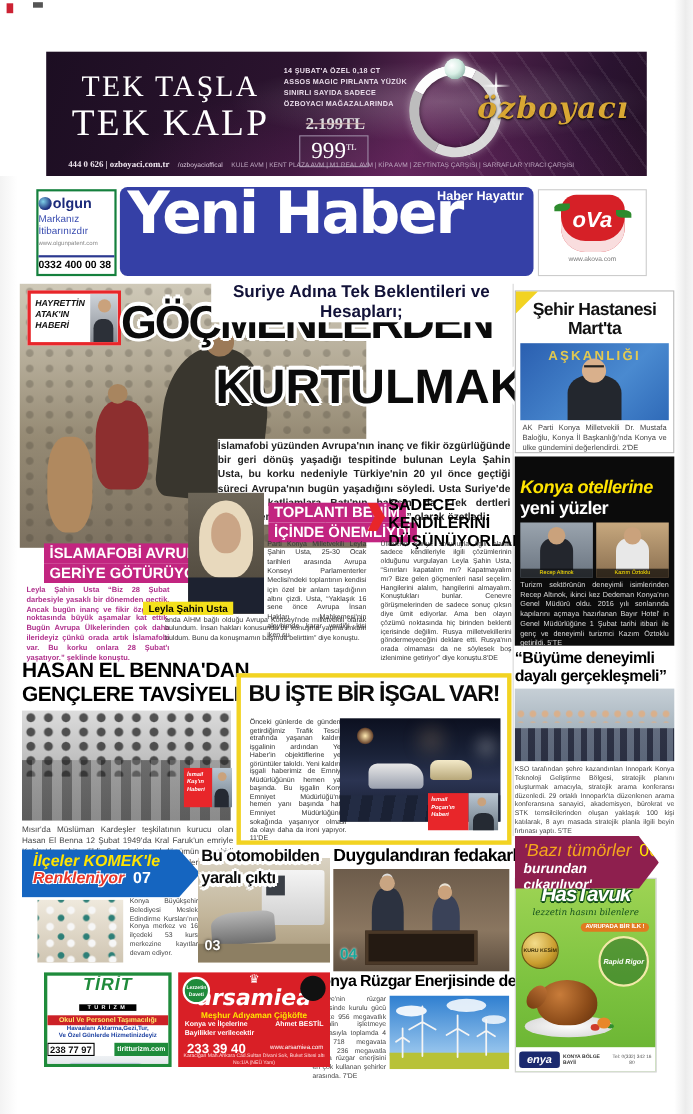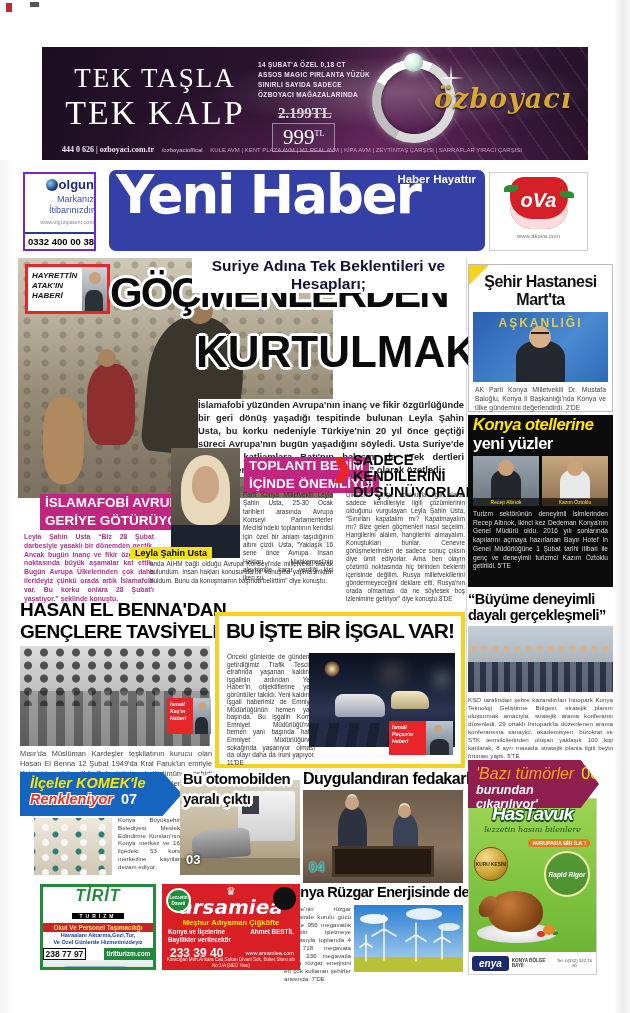--- a/index.html
+++ b/index.html
@@ -38,21 +38,21 @@
                 box-shadow:0 0 10px rgba(255,255,255,.9); }
   .sparkle { left:408px; top:18px; width:2px; height:26px; background:linear-gradient(#fff0,#fff,#fff0); }
   .sparkle::after { content:""; position:absolute; left:-12px; top:12px; width:26px; height:2px; background:linear-gradient(90deg,#fff0,#fff,#fff0); }
   .ozb-brand { right:16px; top:36px; font-family:"DejaVu Serif", serif; font-style:italic; font-weight:bold;
                font-size:27px; color:#d8a733; letter-spacing:1px; text-shadow:0 1px 2px #000; }
   .ozb-foot { left:20px; bottom:6px; font-size:6px; color:#bda7bf; white-space:nowrap; }
   .ozb-foot .c { font-size:8px; color:#efe6ef; font-weight:bold; font-family:"Liberation Serif", serif; }
   .ozb-foot .s { margin:0 6px; color:#d9c6da; }
 
   
-  .olgun { left:23px; top:172px; width:73px; height:79px; border:2px solid #6d28d9; background:#fff; text-align:right; }
+  .olgun { left:33px; top:172px; width:73px; height:79px; border:2px solid #15803d; background:#fff; text-align:left; }
   .olgun-logo { margin-top:3px; font-size:13px; font-weight:900; color:#1b2a7a; }
   .olgun-dot { display:inline-block; width:12px; height:12px; border-radius:50%; vertical-align:-2px; margin-right:1px;
                background:radial-gradient(circle at 35% 35%, #7fd0e8, #1b2a7a 70%); }
   .olgun-tag { font-size:9px; color:#3a4db0; line-height:1.2; margin-top:2px; }
   .olgun-url { font-size:5.5px; color:#888; margin-top:3px; }
   .olgun-tel { position:absolute; left:0; right:0; bottom:0; border-top:2px solid #2b3990; font-size:9.5px; font-weight:900; color:#000; padding:2px 0; }
   .mast { left:109px; top:170px; width:376px; height:81px; background:#3540a6; border-radius:7px; }
   .mast-slogan { position:absolute; right:9px; top:3px; font-size:11.5px; font-weight:bold; color:#fff; }
   .mast-title { position:absolute; left:7px; top:-6px; font-size:53px; font-weight:900; letter-spacing:-2px; color:#fff;
                 font-family:"DejaVu Sans", sans-serif; }
@@ -234,21 +234,21 @@
   .sehir { left:468px; top:264px; width:145px; height:148px; border:1px solid #bbb; background:#fff; }
   .sehir::before { content:""; position:absolute; left:0; top:0; border-top:20px solid #f2d322; border-right:20px solid transparent; }
   .sehir-title { margin-top:8px; text-align:center; font-size:16px; font-weight:900; color:#111; letter-spacing:-.5px; }
   .sehir-photo { position:relative; margin:3px 4px 0; height:70px; overflow:hidden;
       background:linear-gradient(135deg,#2a5fb0,#4a8ad0 60%,#2f6ab8); }
   .sehir-photo .bk { position:absolute; left:0; right:0; top:4px; text-align:center; font-size:12px; font-weight:900; color:#ffd83d; opacity:.85; letter-spacing:2px; }
   .sehir-photo .man { position:absolute; left:32%; bottom:0; width:36%; height:58%; background:#23272e; border-radius:40% 40% 0 0; }
   .sehir-photo .man::before { content:""; position:absolute; left:26%; top:-38%; width:22px; height:22px; border-radius:50%; background:#d9b08c; }
   .sehir-photo .man::after { content:""; position:absolute; left:30%; top:-24%; width:18px; height:4px; border-top:2px solid #222; }
   .sehir-body { margin:4px 6px 0; font-size:6.8px; color:#444; line-height:1.3; text-align:justify; }
-  .oteller { left:468px; top:415px; width:145px; height:172px; background:#0b0b0b; color:#fff; padding:0 5px; }
+  .oteller { left:468px; top:415px; width:145px; height:172px; background:#0b0b0b; color:#fff; padding:19px 5px; }
   .oteller-t1 { font-size:16.5px; font-weight:900; font-style:italic; color:#ffe400; letter-spacing:-.5px; }
   .oteller-t2 { font-size:16.5px; font-weight:900; color:#fff; letter-spacing:-.5px; }
   .oteller-photos { display:flex; gap:3px; margin-top:3px; }
   .op { position:relative; flex:1; height:50px; overflow:hidden; }
   .op1 { background:linear-gradient(180deg,#9aa4ae,#6a7480); }
   .op2 { background:linear-gradient(180deg,#c7a87e,#8a6f50); }
   .op .fig { position:absolute; left:28%; bottom:7px; width:44%; height:58%; border-radius:40% 40% 0 0; }
   .op1 .fig { background:#23262d; }
   .op2 .fig { background:#e8e8e8; }
   .op .fig::before { content:""; position:absolute; left:24%; top:-34%; width:16px; height:16px; border-radius:50%; background:#caa27c; }

